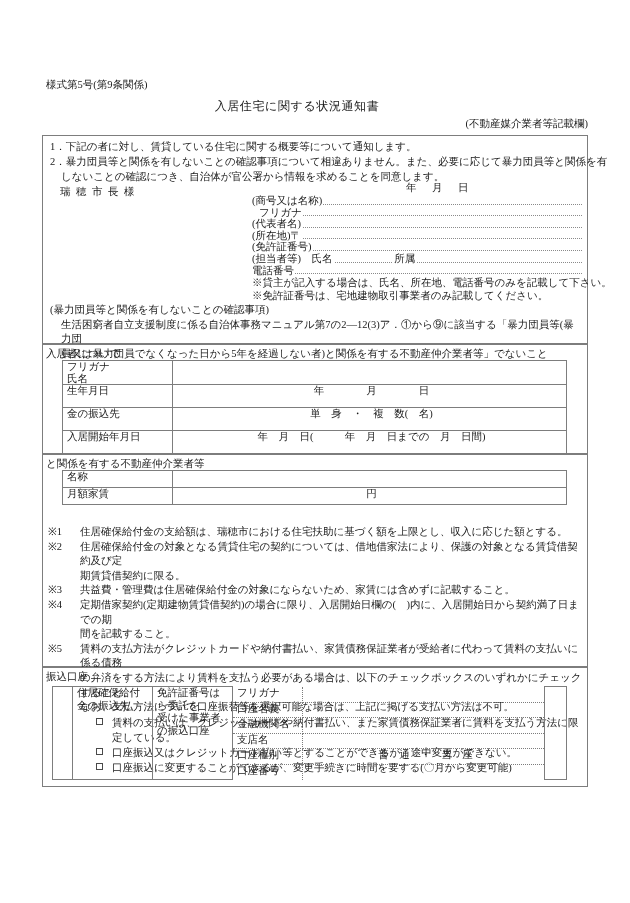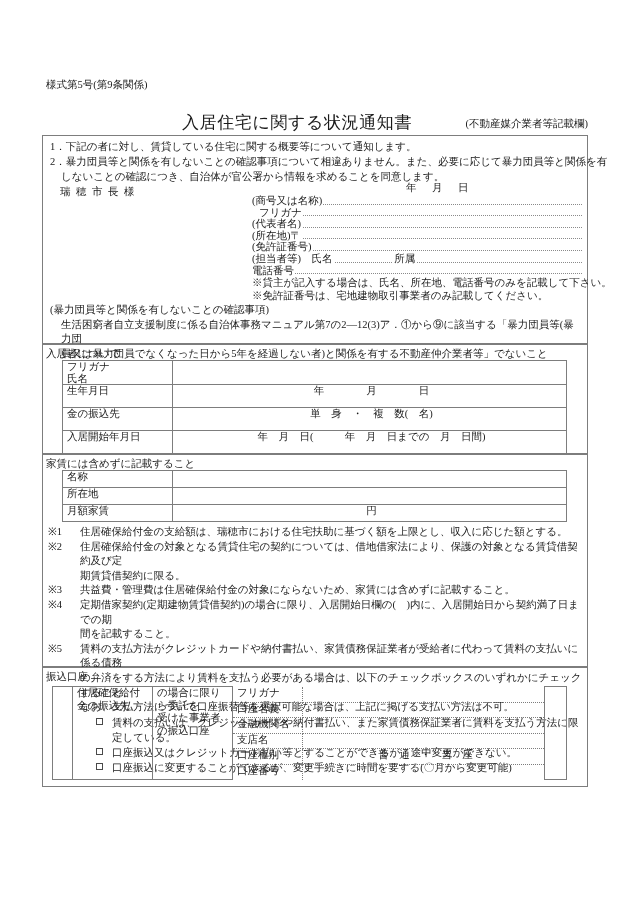--- a/index.html
+++ b/index.html
@@ -28,23 +28,22 @@
     left: 46px; top: 78px;
     font-size: 10.5px;
     letter-spacing: 0px;
     white-space: nowrap;
   }
   .doc-title {
     position: absolute;
     left: 0; top: 98px;
     width: 594px;
     text-align: center;
-    font-size: 17px;
+    font-size: 12px;
     letter-spacing: 0.6px;
-    margin-top: 13px;
   }
   .agent-note {
     position: absolute;
     right: 42px; top: 117px;
     font-size: 10.5px;
     white-space: nowrap;
   }
 
   
   .frame {
@@ -309,34 +308,30 @@
         <td class="valbot">単　身　・　複　数(　名)</td>
       </tr>
       <tr>
         <td style="height:23px;">入居開始年月日</td>
         <td class="valbot">年　月　日(　　　年　月　日までの　月　日間)</td>
       </tr>
     </tbody>
   </table>
 
   <div class="frame frame-chintai"></div>
-  <div class="sec-cap" style="left:46px; top:457px;">家賃には含めずに記載すること</div>
+  <div class="sec-cap" style="left:46px; top:457px;">と関係を有する不動産仲介業者等</div>
 
   <table class="inner" style="left:62px; top:470px; width:504px;">
     <colgroup>
         <col style="width:110px">
         <col style="width:394px">
       </colgroup>
     <tbody>
       <tr>
         <td style="height:17px;">名称</td>
-        <td class="val"></td>
-      </tr>
-      <tr>
-        <td style="height:17px;">所在地</td>
         <td class="val"></td>
       </tr>
       <tr>
         <td style="height:17px;">月額家賃</td>
         <td class="valbot">円</td>
       </tr>
     </tbody>
   </table>
 
   <div class="kome" style="top:525px;">
@@ -401,21 +396,21 @@
       <col style="width:22px">
     </colgroup>
     <tbody>
       <tr>
         <td rowspan="6"></td>
         <td rowspan="6">
           <div>住居確保給付</div>
           <div>金の振込先</div>
         </td>
         <td rowspan="6" class="outerleft">
-          <div>の場合に限り</div>
+          <div>免許証番号は</div>
           <div>ら委託を</div>
           <div>受けた事業者</div>
           <div>の振込口座</div>
         </td>
         <td class="dotcell">フリガナ</td>
         <td class="dotval"></td>
         <td rowspan="6"></td>
       </tr>
       <tr>
         <td class="dotcell">口座名義</td>

